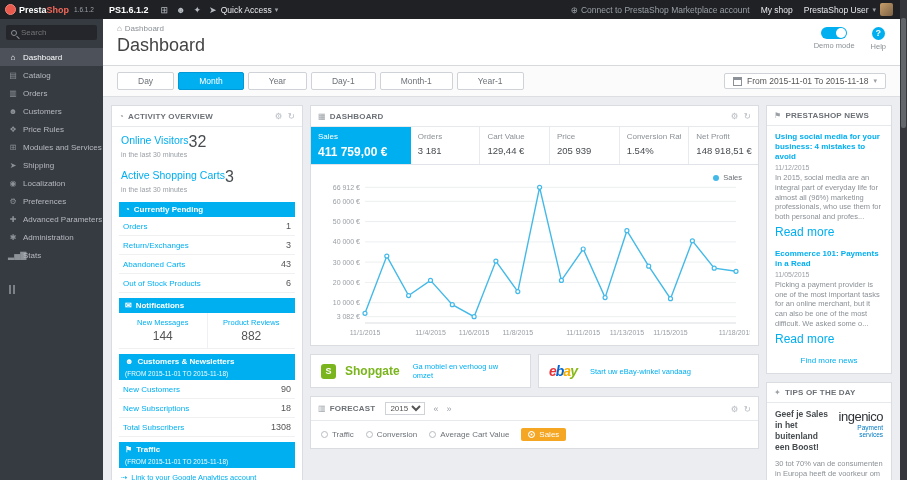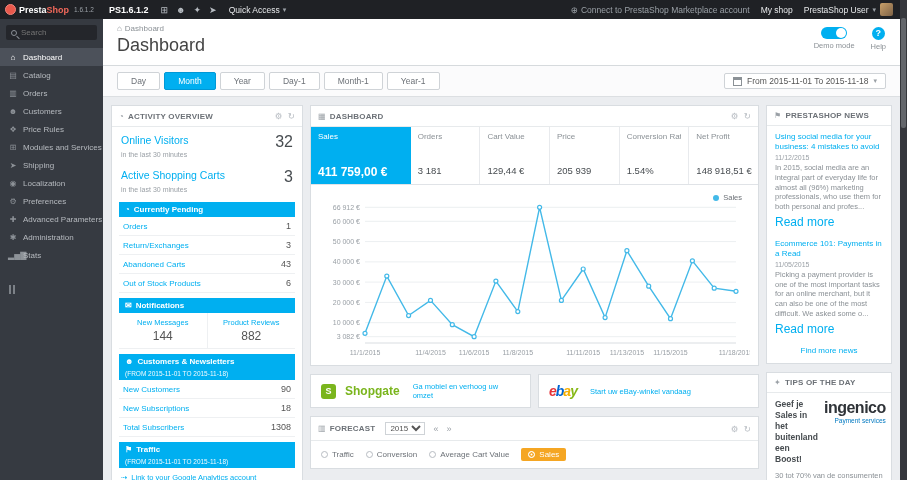--- a/index.html
+++ b/index.html
@@ -8,21 +8,21 @@
 a{text-decoration:none;cursor:pointer}
 
 .topbar{position:absolute;top:0;left:0;right:0;height:19px;background:#1f2125;display:flex;align-items:center;color:#ccc;z-index:6;font-size:8.5px}
 .logo-area{width:103px;display:flex;align-items:center;gap:3px;padding-left:5px;flex:none}
 .logo-circle{width:11px;height:11px;border-radius:50%;background:#e9594c;border:1px solid #f3867d;flex:none}
 .logo-presta{color:#fff;font-weight:bold;font-size:9px}
 .logo-shop{color:#f0685a;font-weight:bold;font-size:9px}
 .logo-ver{font-size:6.5px;color:#9aa0a6;margin-left:2px}
 .shopname{color:#fff;font-weight:bold;margin:0 8px 0 6px;font-size:9px}
 .tb-icon{color:#b7bcc2;margin:0 4px;font-size:9px;cursor:pointer}
-.quick-access{color:#e6e8ea;margin-left:8px;display:flex;gap:3px;align-items:center;cursor:pointer}
+.quick-access{color:#e6e8ea;display:flex;gap:3px;align-items:center;cursor:pointer}
 .caret{font-size:7px;color:#9aa0a6}
 .topbar-right{margin-left:auto;display:flex;align-items:center;gap:11px;padding-right:14px}
 .marketplace{color:#9aa0a6;display:flex;gap:3px;align-items:center}
 .myshop{color:#e6e8ea}
 .userbox{display:flex;align-items:center;gap:4px;color:#e6e8ea;cursor:pointer}
 .avatar{width:13px;height:13px;border-radius:2px;background:linear-gradient(135deg,#c9a06a,#7d6246);flex:none}
 
 .sidebar{position:absolute;top:19px;bottom:0;left:0;width:103px;background:#363a41;z-index:5}
 .search-wrap{margin:6px 6px 8px;background:#24262b;border-radius:2px;display:flex;align-items:center;padding:3px 5px;gap:4px}
 .search-ic{width:6px;height:6px;border:1px solid #8a8f96;border-radius:50%;position:relative;flex:none}
@@ -43,57 +43,57 @@
 .breadcrumb{font-size:8px;color:#8b9196;display:flex;gap:3px;align-items:center}
 .page-title{font-size:18px;color:#444;font-weight:400;margin-top:2px}
 .ph-right{margin-left:auto;display:flex;gap:16px;align-items:flex-start;padding-top:3px}
 .demo-col,.help-col{text-align:center;cursor:pointer}
 .toggle{width:26px;height:12px;border-radius:7px;background:#00aff0;position:relative;margin:0 auto}
 .toggle:after{content:"";position:absolute;right:1px;top:1px;width:10px;height:10px;border-radius:50%;background:#fff}
 .small-label{font-size:7.5px;color:#8b9196;margin-top:2px}
 .help-circle{width:13px;height:13px;border-radius:50%;background:#00aff0;color:#fff;font-size:9px;line-height:13px;text-align:center;margin:0 auto;font-weight:bold}
 
 .toolbar{background:#fbfbfc;border-bottom:1px solid #dcdfe2;padding:6px 14px;display:flex;align-items:center}
-.rbtn{border:1px solid #cfd3d7;background:#fff;color:#6c7177;font-size:8.5px;padding:3px 13px;margin-right:4px;border-radius:2px;cursor:pointer;font-family:inherit}
+.rbtn{border:1px solid #cfd3d7;background:#fff;color:#6c7177;font-size:8.5px;padding:3px 20px;margin-right:4px;border-radius:2px;cursor:pointer;font-family:inherit}
 .rbtn.active{background:#00aff0;border-color:#0098d6;color:#fff}
 .datebtn{margin-left:auto;border:1px solid #cfd3d7;background:#fff;color:#555;font-size:8.5px;padding:2px 8px;border-radius:2px;display:flex;align-items:center;gap:5px;cursor:pointer;font-family:inherit}
 .cal-ic{width:9px;height:9px;border:1px solid #8b9196;border-top:3px solid #8b9196;display:inline-block}
 
 .content{flex:1;display:flex;gap:7px;padding:8px 8px 0;overflow:hidden;align-items:flex-start}
 .col-left{width:192px;flex:none}
 .col-mid{flex:1;min-width:0;display:flex;flex-direction:column;gap:8px}
 .col-right{width:126px;flex:none;display:flex;flex-direction:column;gap:8px}
 .panel{background:#fff;border:1px solid #d9dde1;width:100%}
 .phead{display:flex;align-items:center;gap:4px;padding:5px 7px;color:#6c7177;font-size:8px;font-weight:bold;border-bottom:1px solid #e7eaec;letter-spacing:.2px}
 .pi{color:#9aa0a6;font-weight:normal;font-size:8px}
 .ptools{margin-left:auto;display:flex;gap:5px;color:#b7bcc2;font-size:8.5px;font-weight:normal}
 .ptools span{cursor:pointer}
 
-.metric-row{display:flex;justify-content:space-between;align-items:flex-start;padding:7px 9px 0}
+.metric-row{display:flex;align-items:flex-start;padding:7px 9px 0}
 .metric-label{color:#00aff0;font-size:10.5px}
 .metric-value{font-size:16px;color:#474c50;line-height:1}
 .metric-sub{font-size:7px;color:#9aa0a6;padding:1px 9px 4px}
 .section-bar{background:#00aff0;color:#fff;margin:5px 7px 0;padding:3px 6px;font-size:8px;font-weight:bold;display:flex;gap:4px;align-items:flex-start;flex-direction:column}
 .sb-line{display:flex;gap:4px;align-items:center}
 .sb-sub{font-size:6.5px;font-weight:normal;opacity:.95}
 .kv-row{display:flex;justify-content:space-between;align-items:center;padding:4px 4px;border-bottom:1px solid #eef0f2;margin:0 7px}
 .kv-label{color:#00aff0;font-size:8px}
 .kv-value{color:#555;font-size:9px}
 .notif-cols{display:flex;margin:0 7px;border-bottom:1px solid #eef0f2}
 .notif-col{flex:1;text-align:center;padding:5px 2px;cursor:pointer}
 .notif-col + .notif-col{border-left:1px solid #eef0f2}
 .notif-label{color:#00aff0;font-size:7.5px}
 .notif-value{font-size:12px;color:#555;margin-top:2px}
 .ga-link{display:flex;gap:4px;align-items:center;padding:5px 9px;font-size:7.5px;color:#00aff0}
 
 .tabs{display:flex;border-bottom:1px solid #e0e3e7}
 .tab{flex:1;padding:5px 7px;border-right:1px solid #e8eaed;cursor:pointer;min-width:0}
 .tab:last-child{border-right:0}
 .tab-label{font-size:8px;color:#8b9196;white-space:nowrap;overflow:hidden}
-.tab-value{font-size:9.5px;color:#474c50;margin-top:24px;white-space:nowrap}
+.tab-value{font-size:9.5px;color:#474c50;margin-top:4px;white-space:nowrap}
 .tab.active{flex:1.55;background:#00aff0;border-right-color:#00aff0}
 .tab.active .tab-label{color:#fff}
 .tab.active .tab-value{color:#fff;font-size:12px;font-weight:bold}
 .chart-wrap{position:relative;padding:6px 8px 2px}
 .chart-legend{position:absolute;top:8px;right:16px;display:flex;gap:4px;align-items:center;font-size:7.5px;color:#6c7177}
 .legend-dot{width:6px;height:6px;border-radius:50%;background:#43b9e8}
 
 .promo-row{display:flex;gap:7px}
 .promo{display:flex;align-items:center;gap:9px;padding:7px 10px}
 .sg-ic{width:15px;height:15px;border-radius:3px;background:#7ab51d;color:#fff;font-size:9px;font-weight:bold;text-align:center;line-height:15px;flex:none}
@@ -105,31 +105,31 @@
 .year-select{font-size:8px;color:#555;border:1px solid #cfd3d7;background:#fff;margin-left:6px;font-family:inherit}
 .pagei{color:#9aa0a6;font-size:9px;cursor:pointer;margin-left:4px;font-weight:normal}
 .forecast-opts{display:flex;gap:12px;align-items:center;padding:7px 10px;font-size:8px;color:#6c7177}
 .fopt{display:flex;gap:4px;align-items:center;cursor:pointer}
 .radio{width:7px;height:7px;border:1px solid #b7bcc2;border-radius:50%;background:#fff;flex:none}
 .fopt.sel{background:#f5a623;color:#fff;padding:2px 7px;border-radius:2px}
 .fopt.sel .radio{border-color:#fff;box-shadow:inset 0 0 0 1.5px #f5a623}
 
 .news-body{padding:6px 8px}
 .article{margin-bottom:9px}
-.a-title{display:block;color:#00aff0;font-size:8px;font-weight:normal;line-height:1.25}
+.a-title{display:block;color:#00aff0;font-size:8px;font-weight:bold;line-height:1.25}
 .a-date{font-size:7px;color:#9aa0a6;margin:2px 0}
 .a-ex{font-size:7.5px;color:#8b9196;line-height:1.3}
 .a-more{display:inline-block;color:#00aff0;font-size:12px;margin-top:2px}
 .more-news{display:block;text-align:center;color:#00aff0;font-size:8px;margin:4px 0 2px}
 
 .tips-body{padding:6px 8px}
 .tips-top{display:flex;gap:6px;justify-content:space-between}
 .tips-headline{font-size:8.5px;font-weight:bold;color:#474c50;line-height:1.3;width:58px}
 .ingenico{text-align:right}
-.ing-name{font-size:16px;font-weight:bold;color:#2f3338;letter-spacing:-.5px}
+.ing-name{font-size:13px;font-weight:normal;color:#2f3338;letter-spacing:-.5px}
 .ing-sub{font-size:6.5px;color:#0079c1}
 .tips-text{font-size:7.5px;color:#8b9196;line-height:1.35;margin-top:6px}
 </style>
 </head>
 <body>
 
 <div class="topbar">
   <div class="logo-area">
     <span class="logo-circle"></span>
     <span><span class="logo-presta">Presta</span><span class="logo-shop">Shop</span></span>

